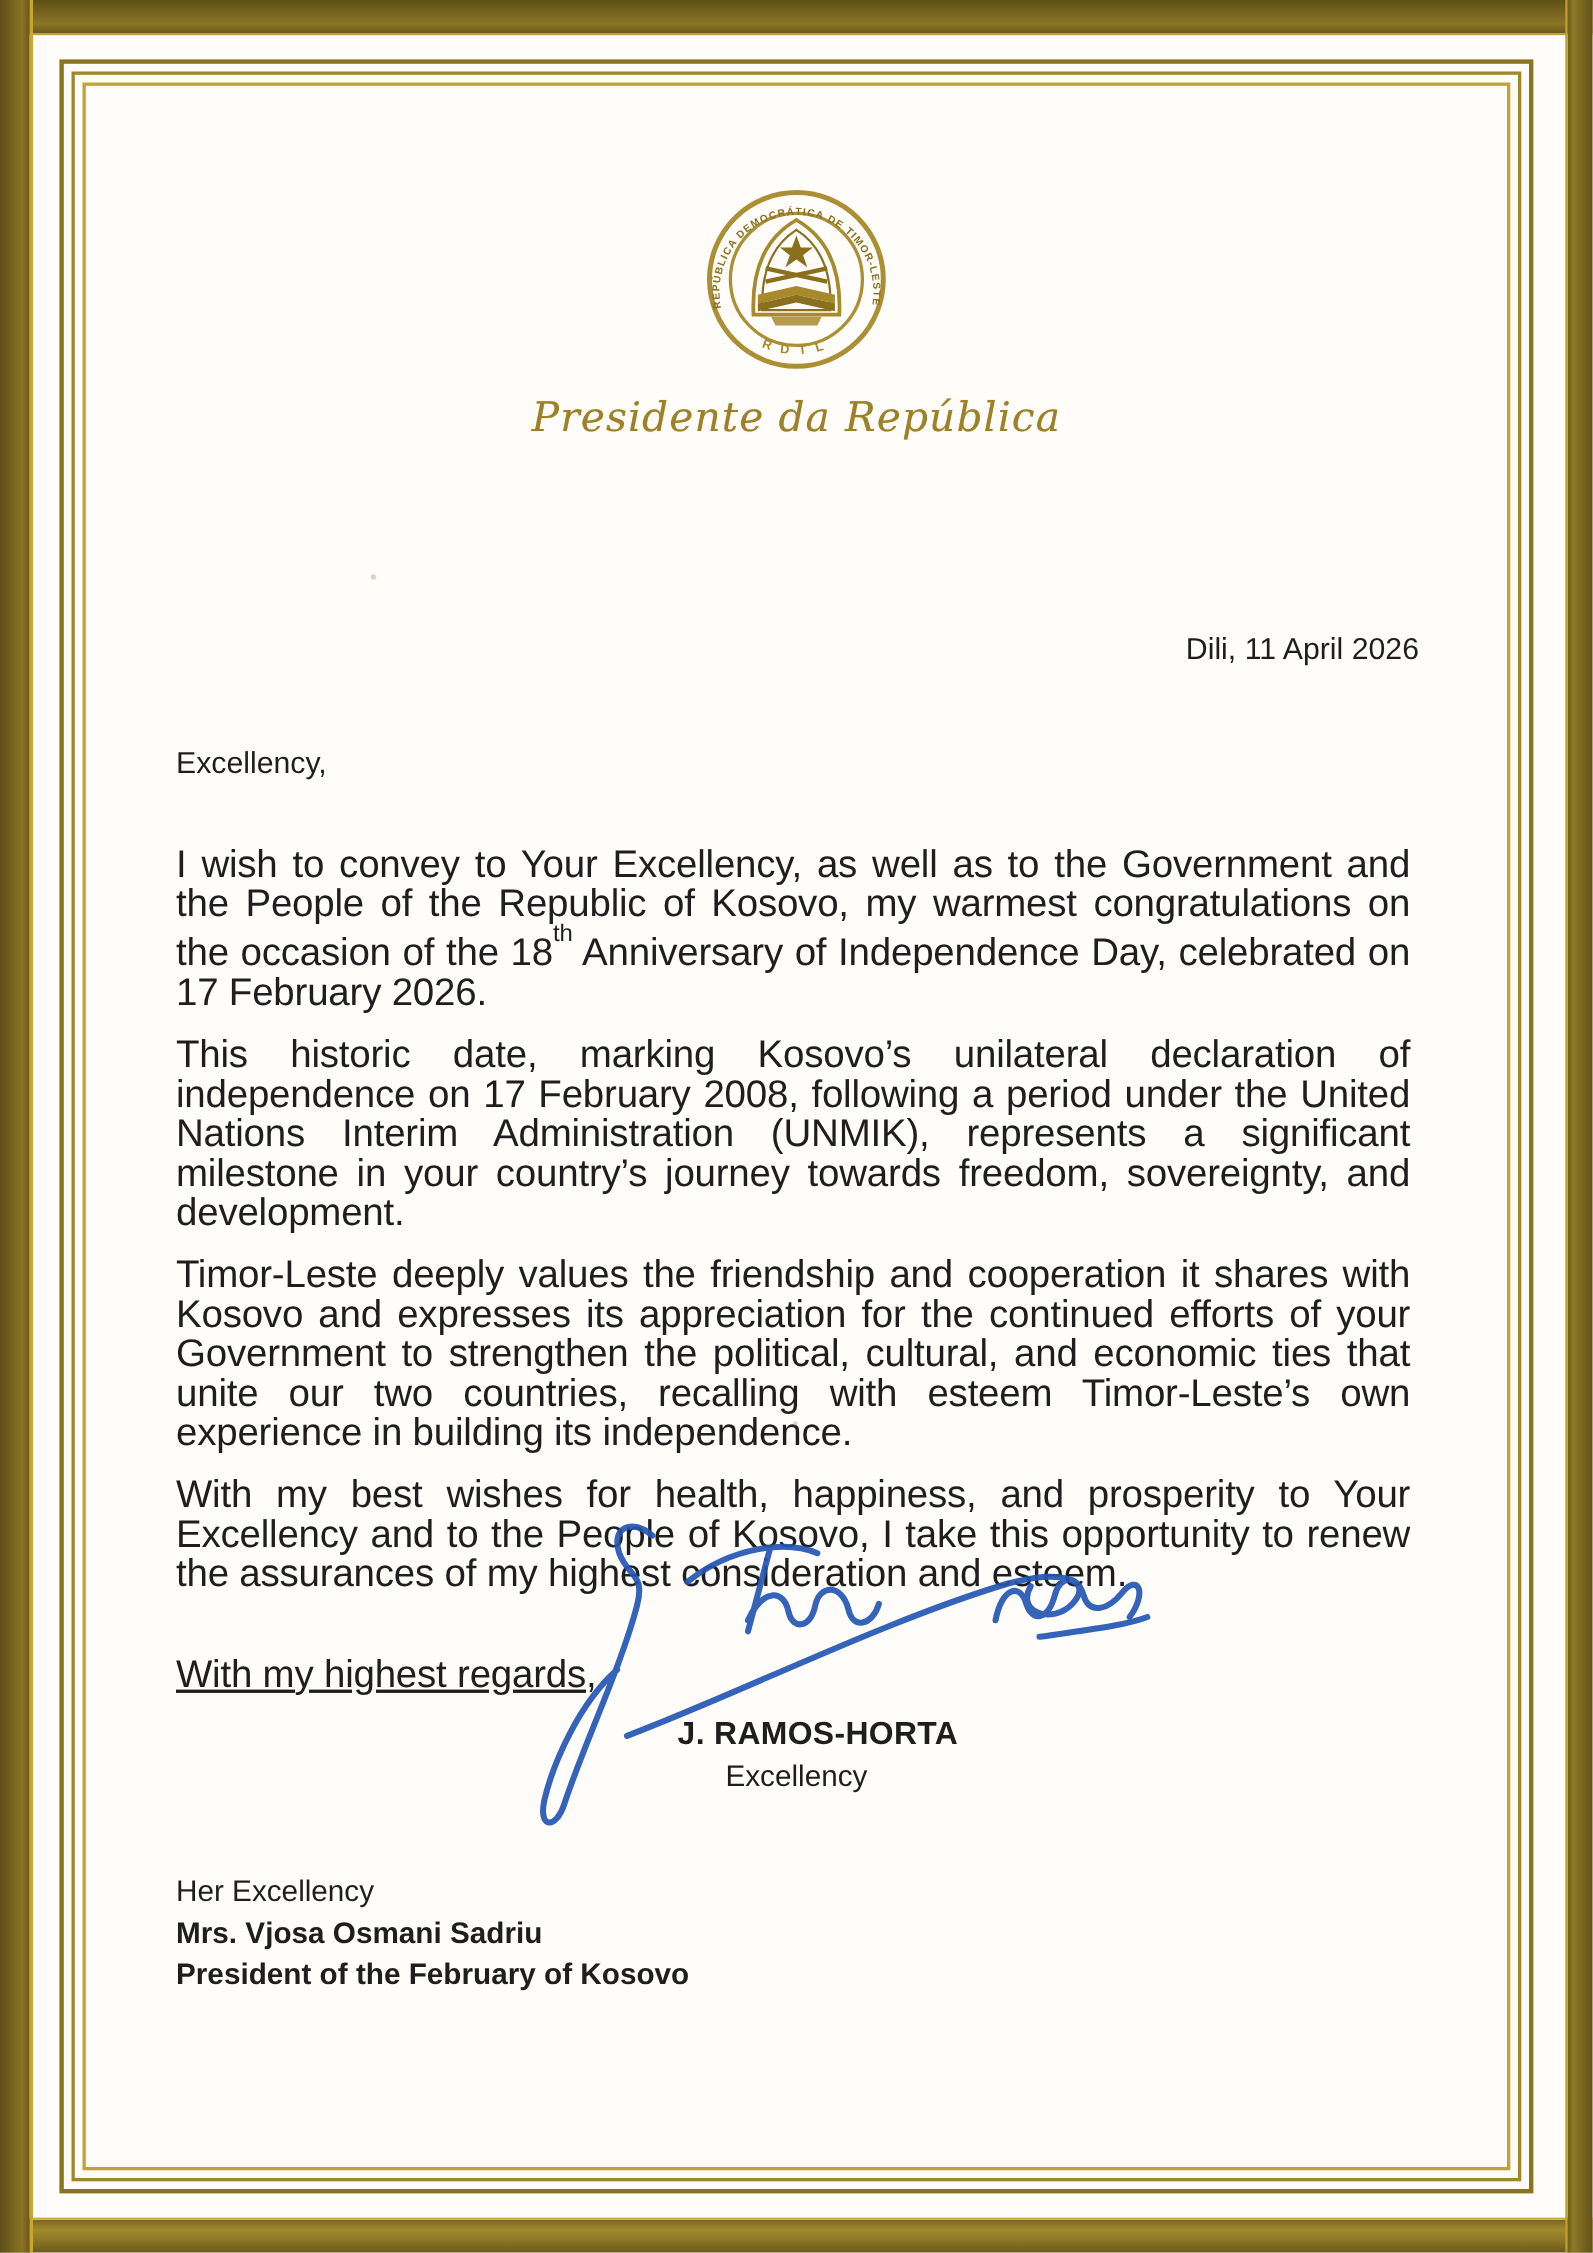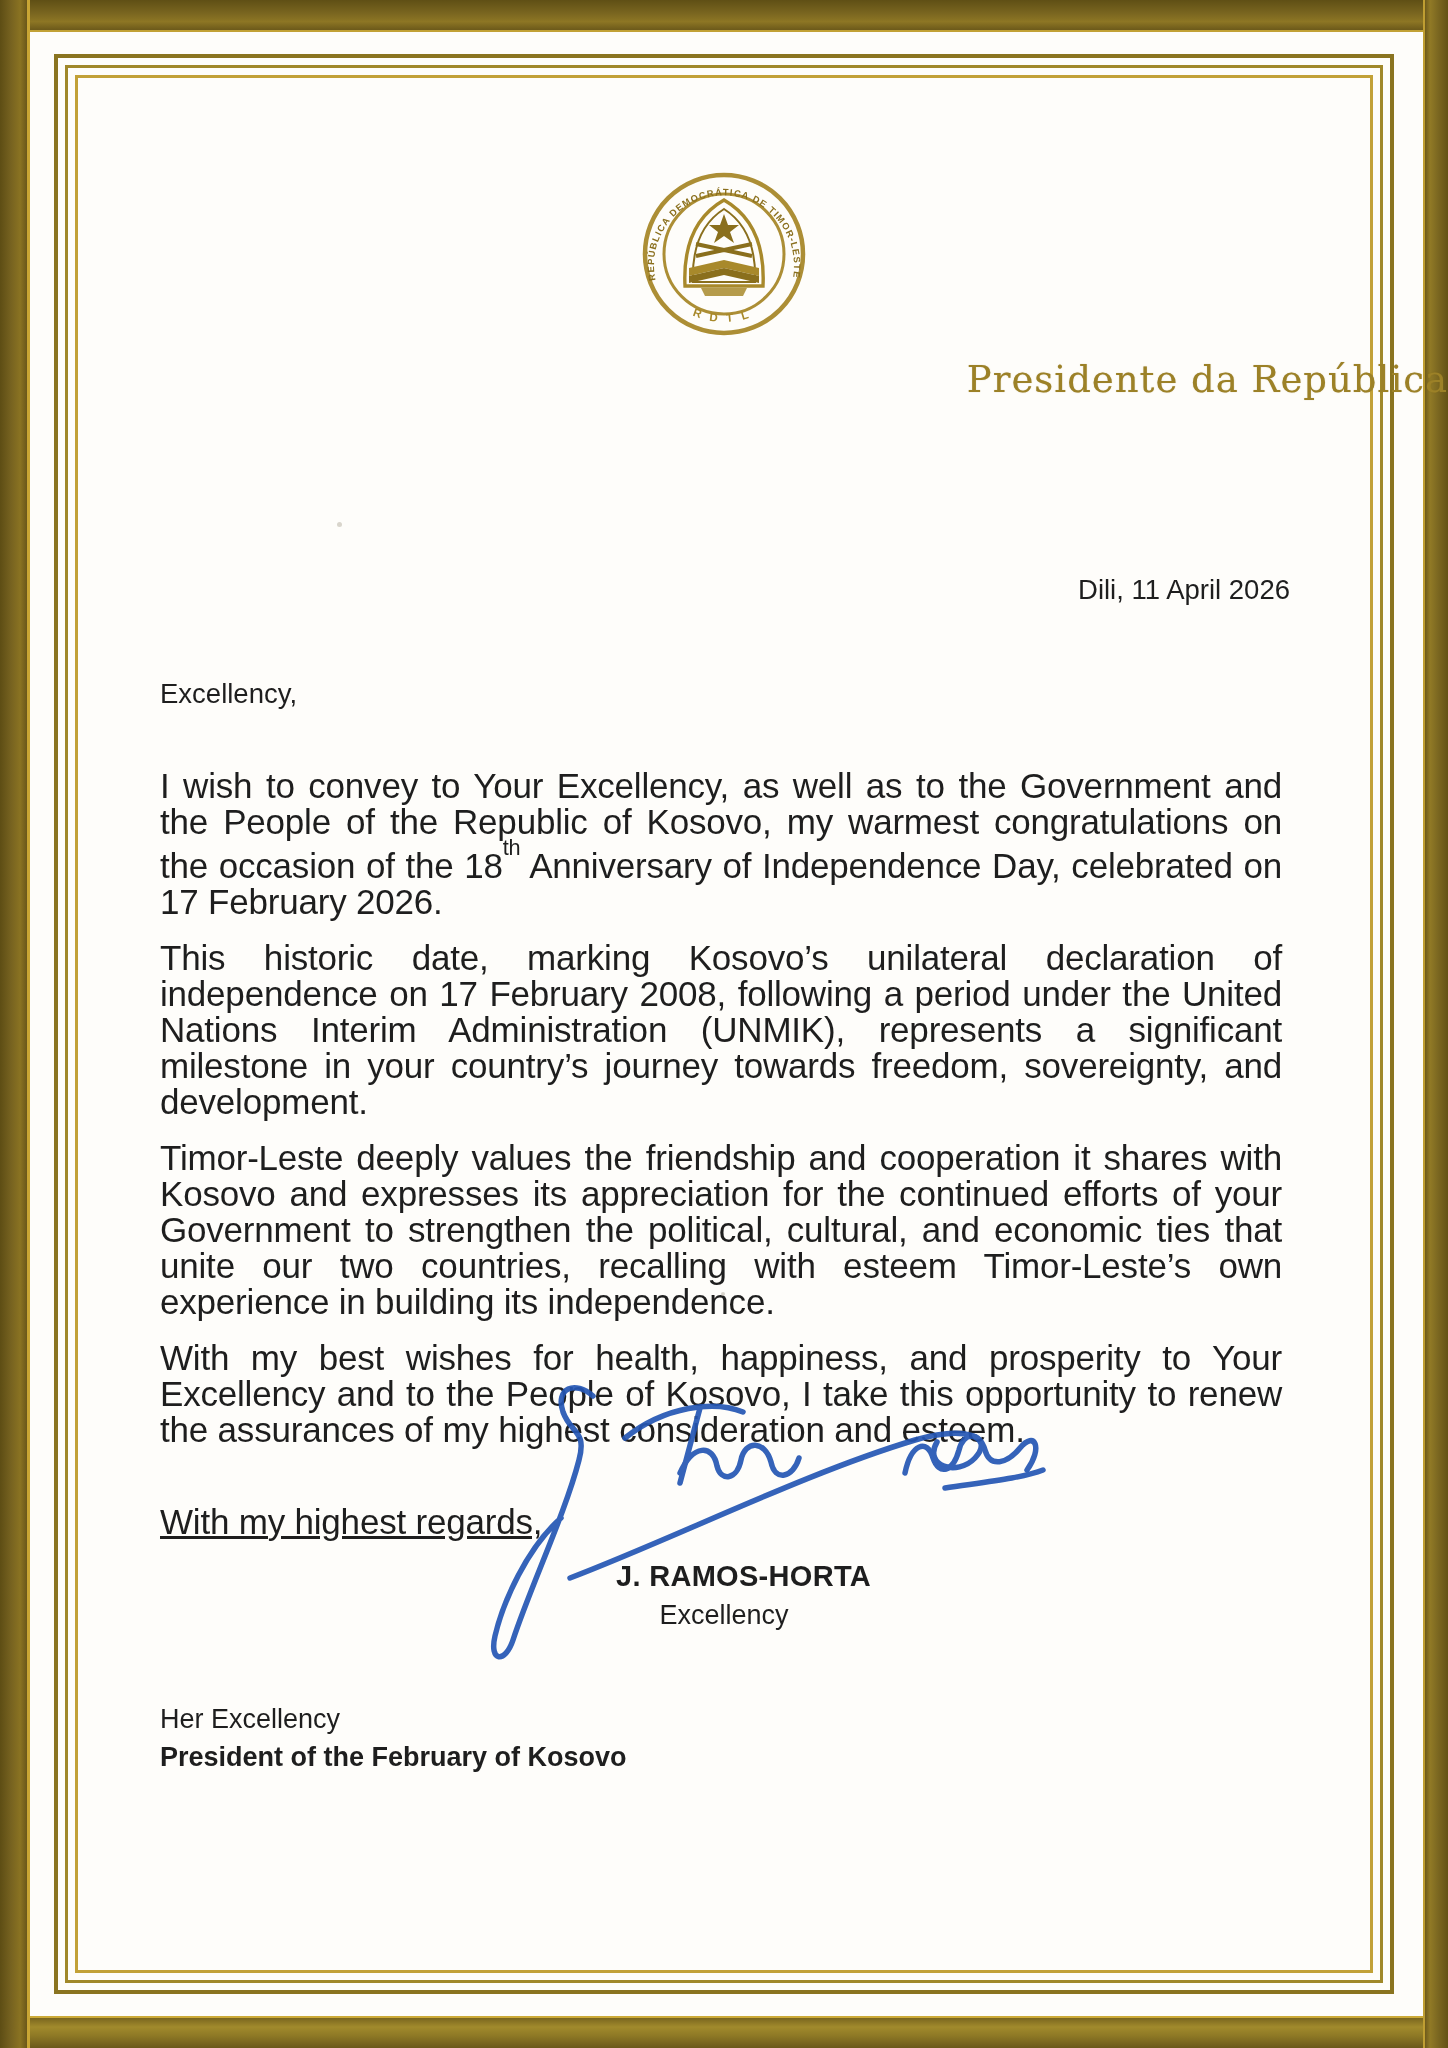--- a/index.html
+++ b/index.html
@@ -22,22 +22,22 @@
   .band-right{top:0;right:0;bottom:0;width:23px;
     background:linear-gradient(270deg,#635216,#7c6821 45%,#917a26 78%,#6e5a1b);
     border-left:2px solid #bf9e32;}
   
   .frame{position:absolute;inset:54px;border:4px solid var(--gold_line_outer,#8a7420);pointer-events:none;}
   .frame::before{content:"";position:absolute;inset:7px;border:3px solid var(--gold_line_mid,#a0882a);}
   .frame::after{content:"";position:absolute;inset:17px;border:3px solid var(--gold_line_inner,#c2a137);}
 
   .emblem{position:absolute;left:629px;top:164px;width:190px;height:188px;}
   .script-title{
-    position:absolute;left:0;top:358px;width:100%;text-align:right;
-    font-family:"DejaVu Serif",serif;font-weight:500;
+    position:absolute;left:0;top:358px;width:100%;text-align:center;
+    font-family:"DejaVu Serif",serif;font-style:italic;font-weight:500;
     font-size:37px;color:var(--script_gold,#9c8127);letter-spacing:1px;
     text-shadow:0 0 1px rgba(140,110,30,.45);
   }
   .dateline{position:absolute;right:158px;top:574px;font-size:27.5px;}
   .salutation{position:absolute;left:160px;top:678px;font-size:27.5px;}
   .body-text{position:absolute;left:160px;top:768px;width:1122px;}
   .body-text p{
     margin:0 0 20px 0;font-size:35px;line-height:36px;
     text-align:justify;letter-spacing:-0.2px;
   }
@@ -116,19 +116,20 @@
     </g>
   </svg>
 
   <div class="sig-block">
     <div class="sig-name">J. RAMOS-HORTA</div>
     <div class="sig-title">Excellency</div>
   </div>
 
   <div class="recipient">
     <div>Her Excellency</div>
+    <div class="bold">Mrs. Vjosa Osmani Sadriu</div>
     <div class="bold">President of the February of Kosovo</div>
   </div>
 
   <div class="speck" style="left:337px;top:522px;width:5px;height:5px;"></div>
   <div class="speck" style="left:721px;top:1292px;width:4px;height:4px;"></div>
 
 </div>
 
 </body></html>

